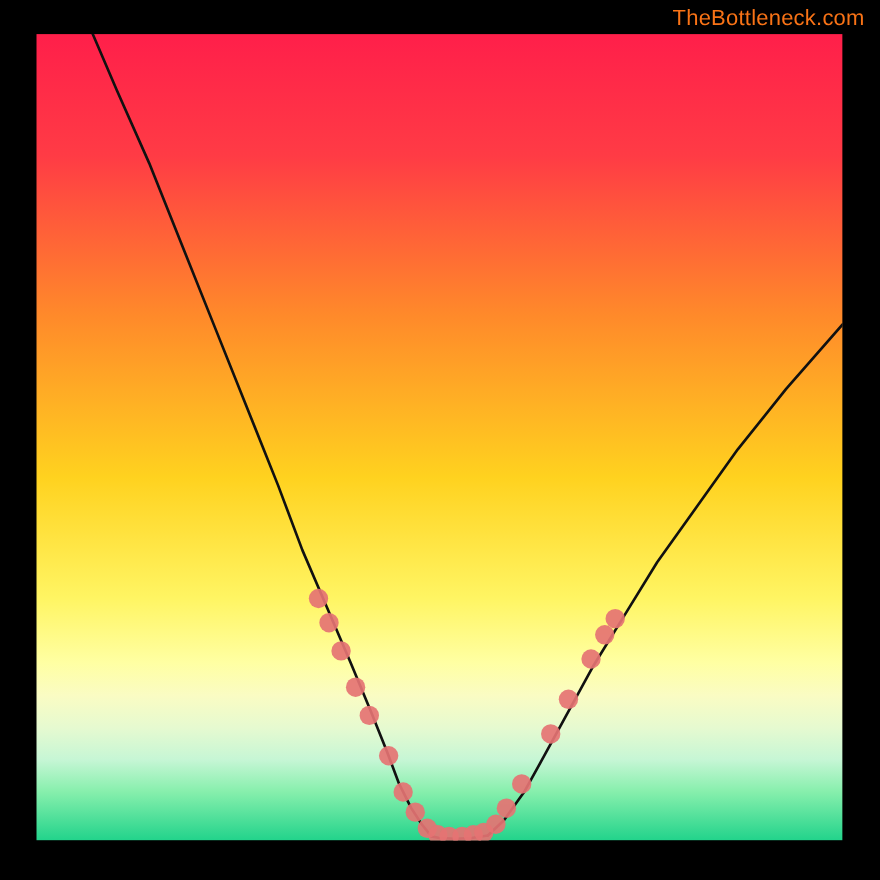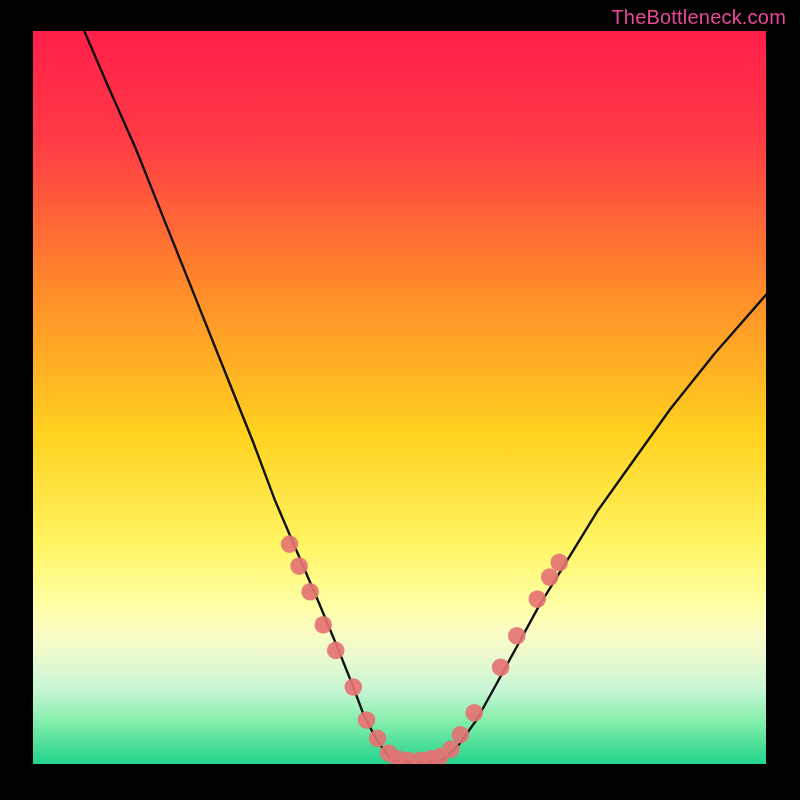--- a/index.html
+++ b/index.html
@@ -13,21 +13,21 @@
   .outer {
     width: 800px;
     height: 800px;
     background: #000;
     position: relative;
   }
   .watermark {
     position: absolute;
     top: 6px;
     right: 14px;
-    color: #ec4899;
+    color: #f97316;
     font-size: 20px;
     font-weight: 400;
     letter-spacing: 0.2px;
     z-index: 10;
   }
   .plot {
     position: absolute;
     top: 31px;
     left: 33px;
     width: 733px;

